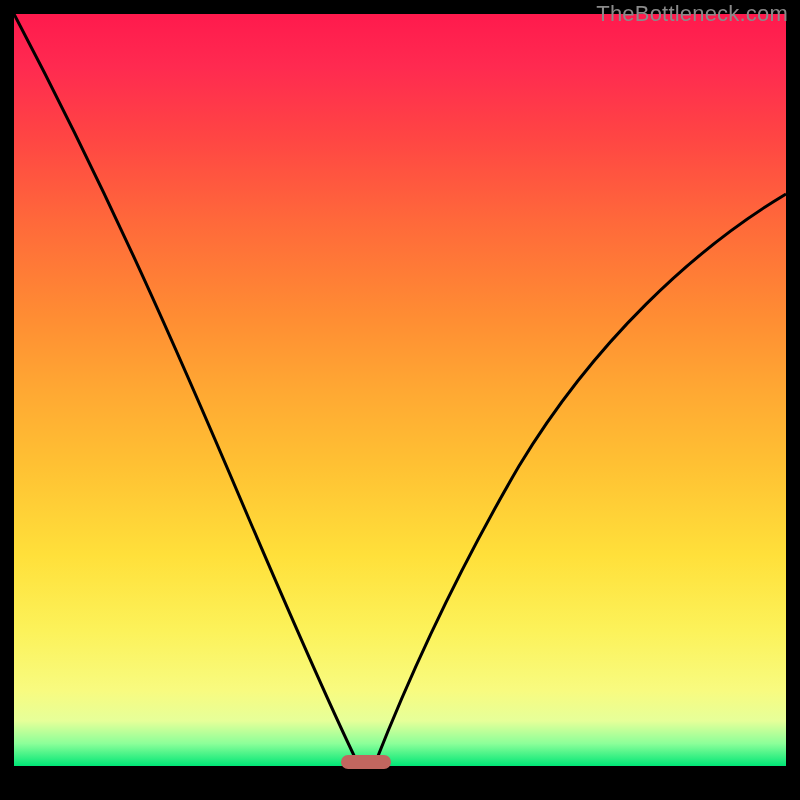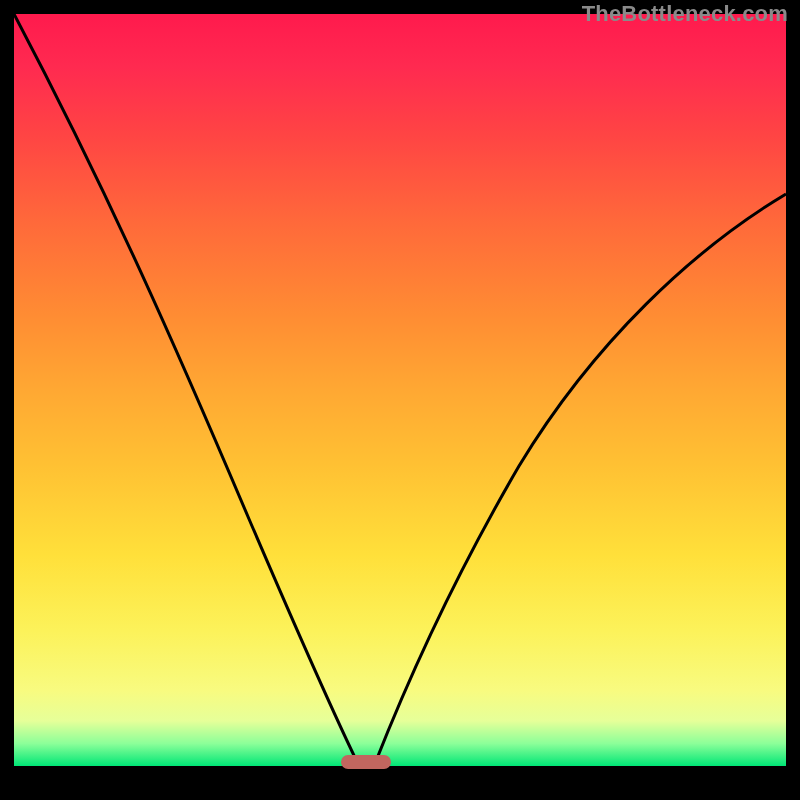--- a/index.html
+++ b/index.html
@@ -57,21 +57,21 @@
     border-radius: 7px;
     left: 327px;
     top: 741px;
   }
   .watermark {
     position: absolute;
     top: 1px;
     right: 12px;
     color: #8a8a8a;
     font-size: 22px;
-    font-weight: 700;
+    font-weight: 400;
     letter-spacing: 0.2px;
   }
 </style>
 </head>
 <body>
 
 <div class="frame">
   <div class="plot-area">
 
     <svg class="curve" viewBox="0 0 772 752" preserveAspectRatio="none">

